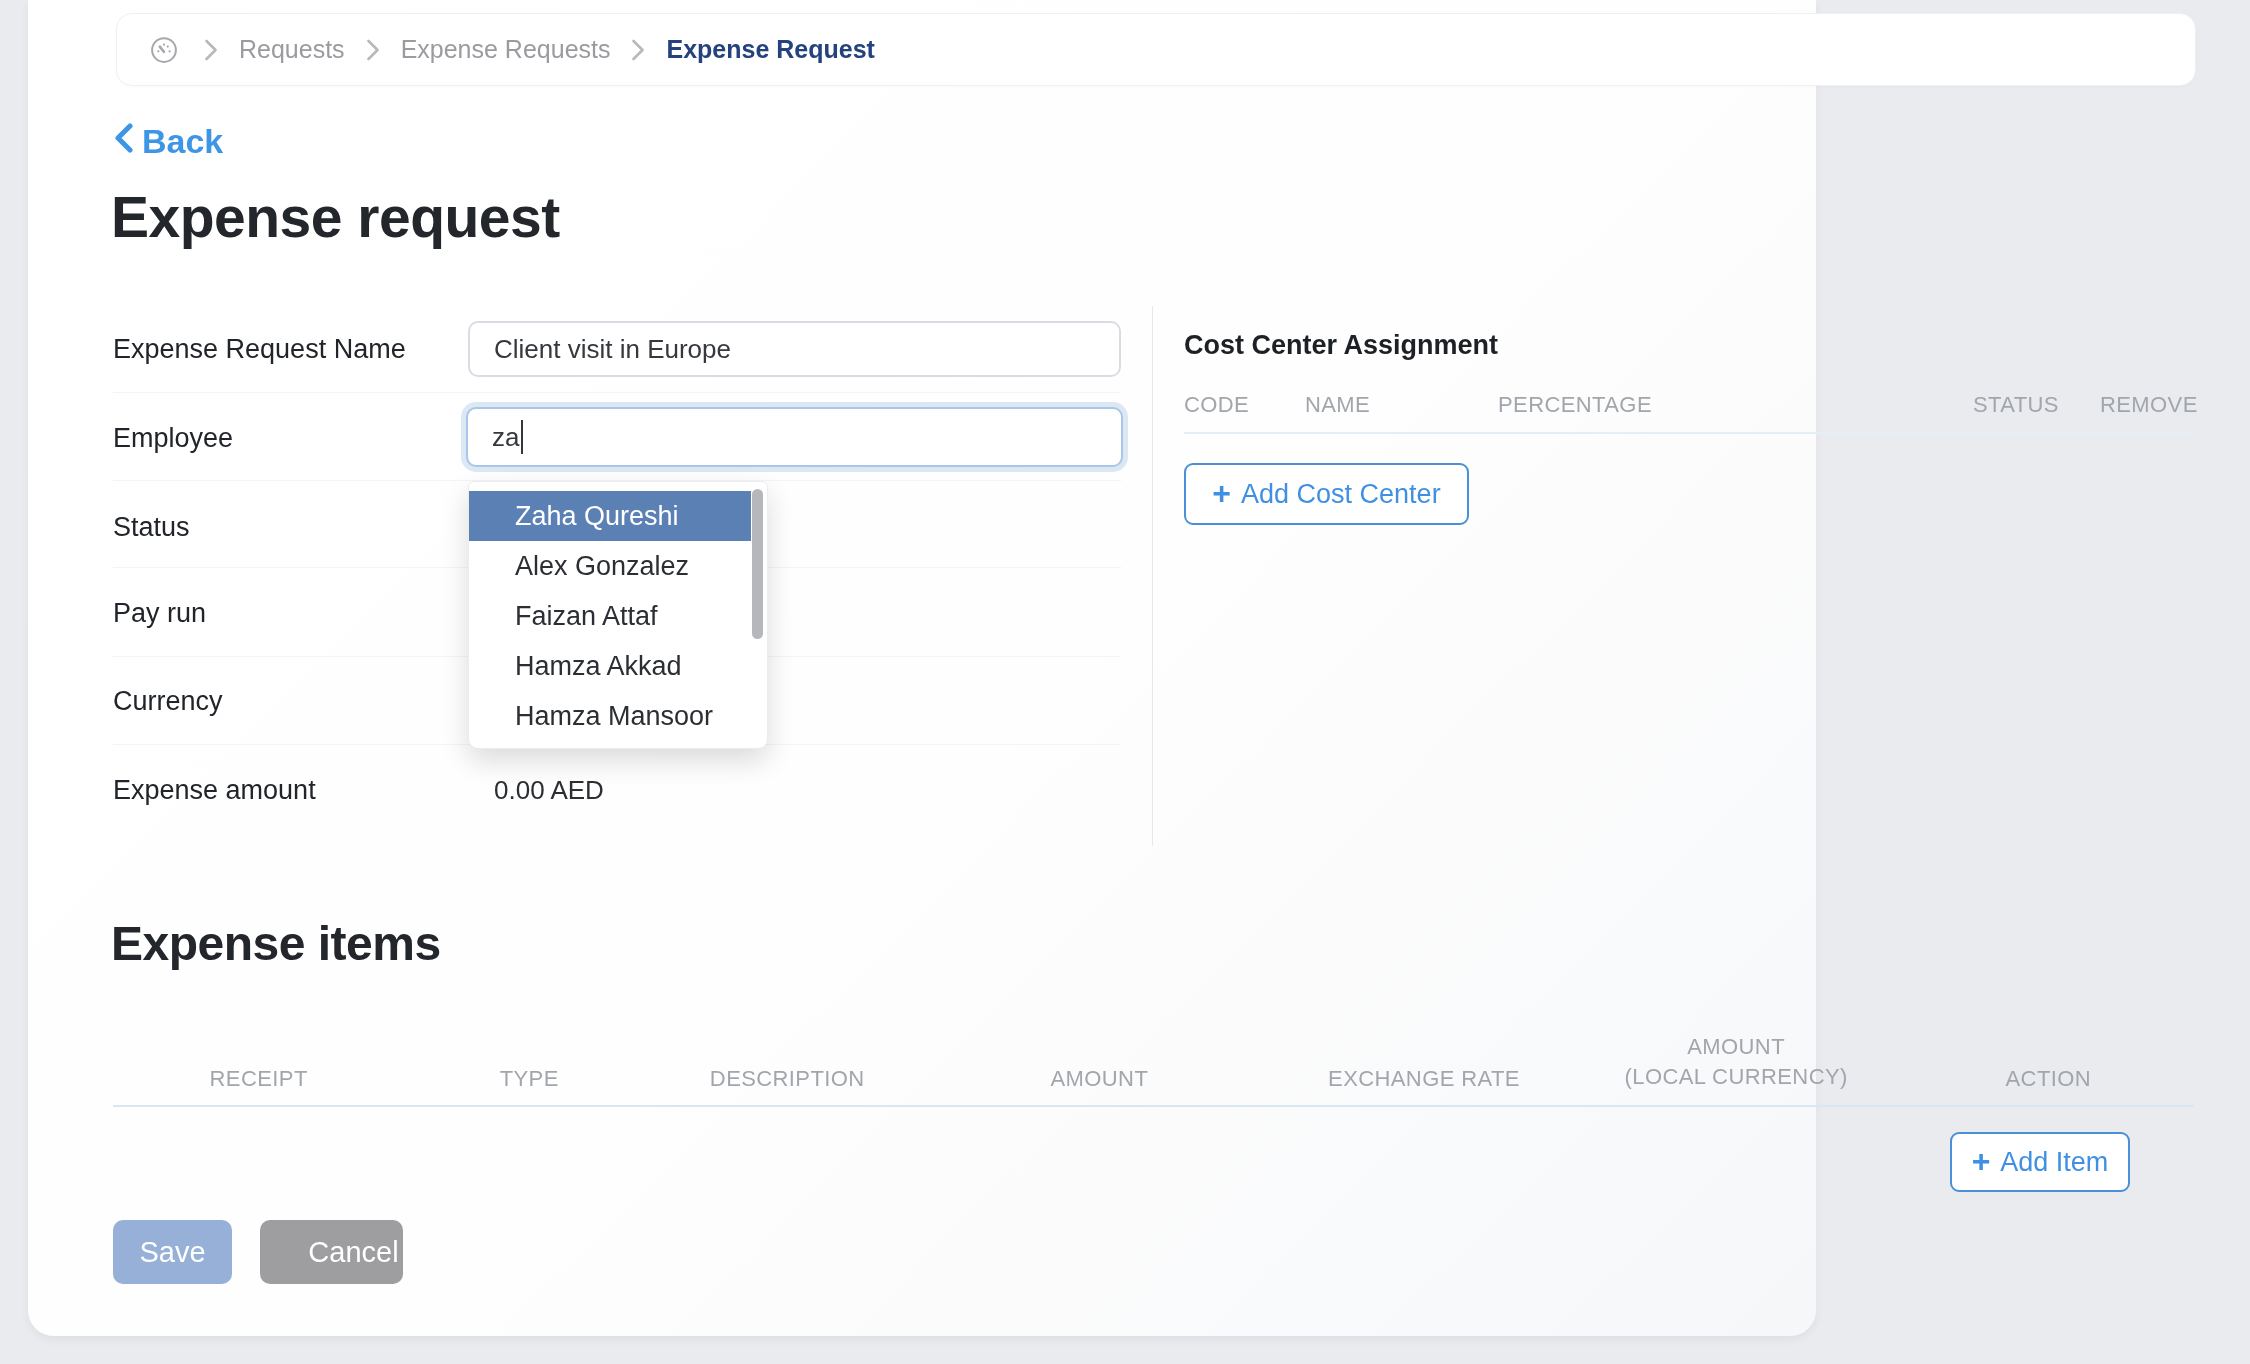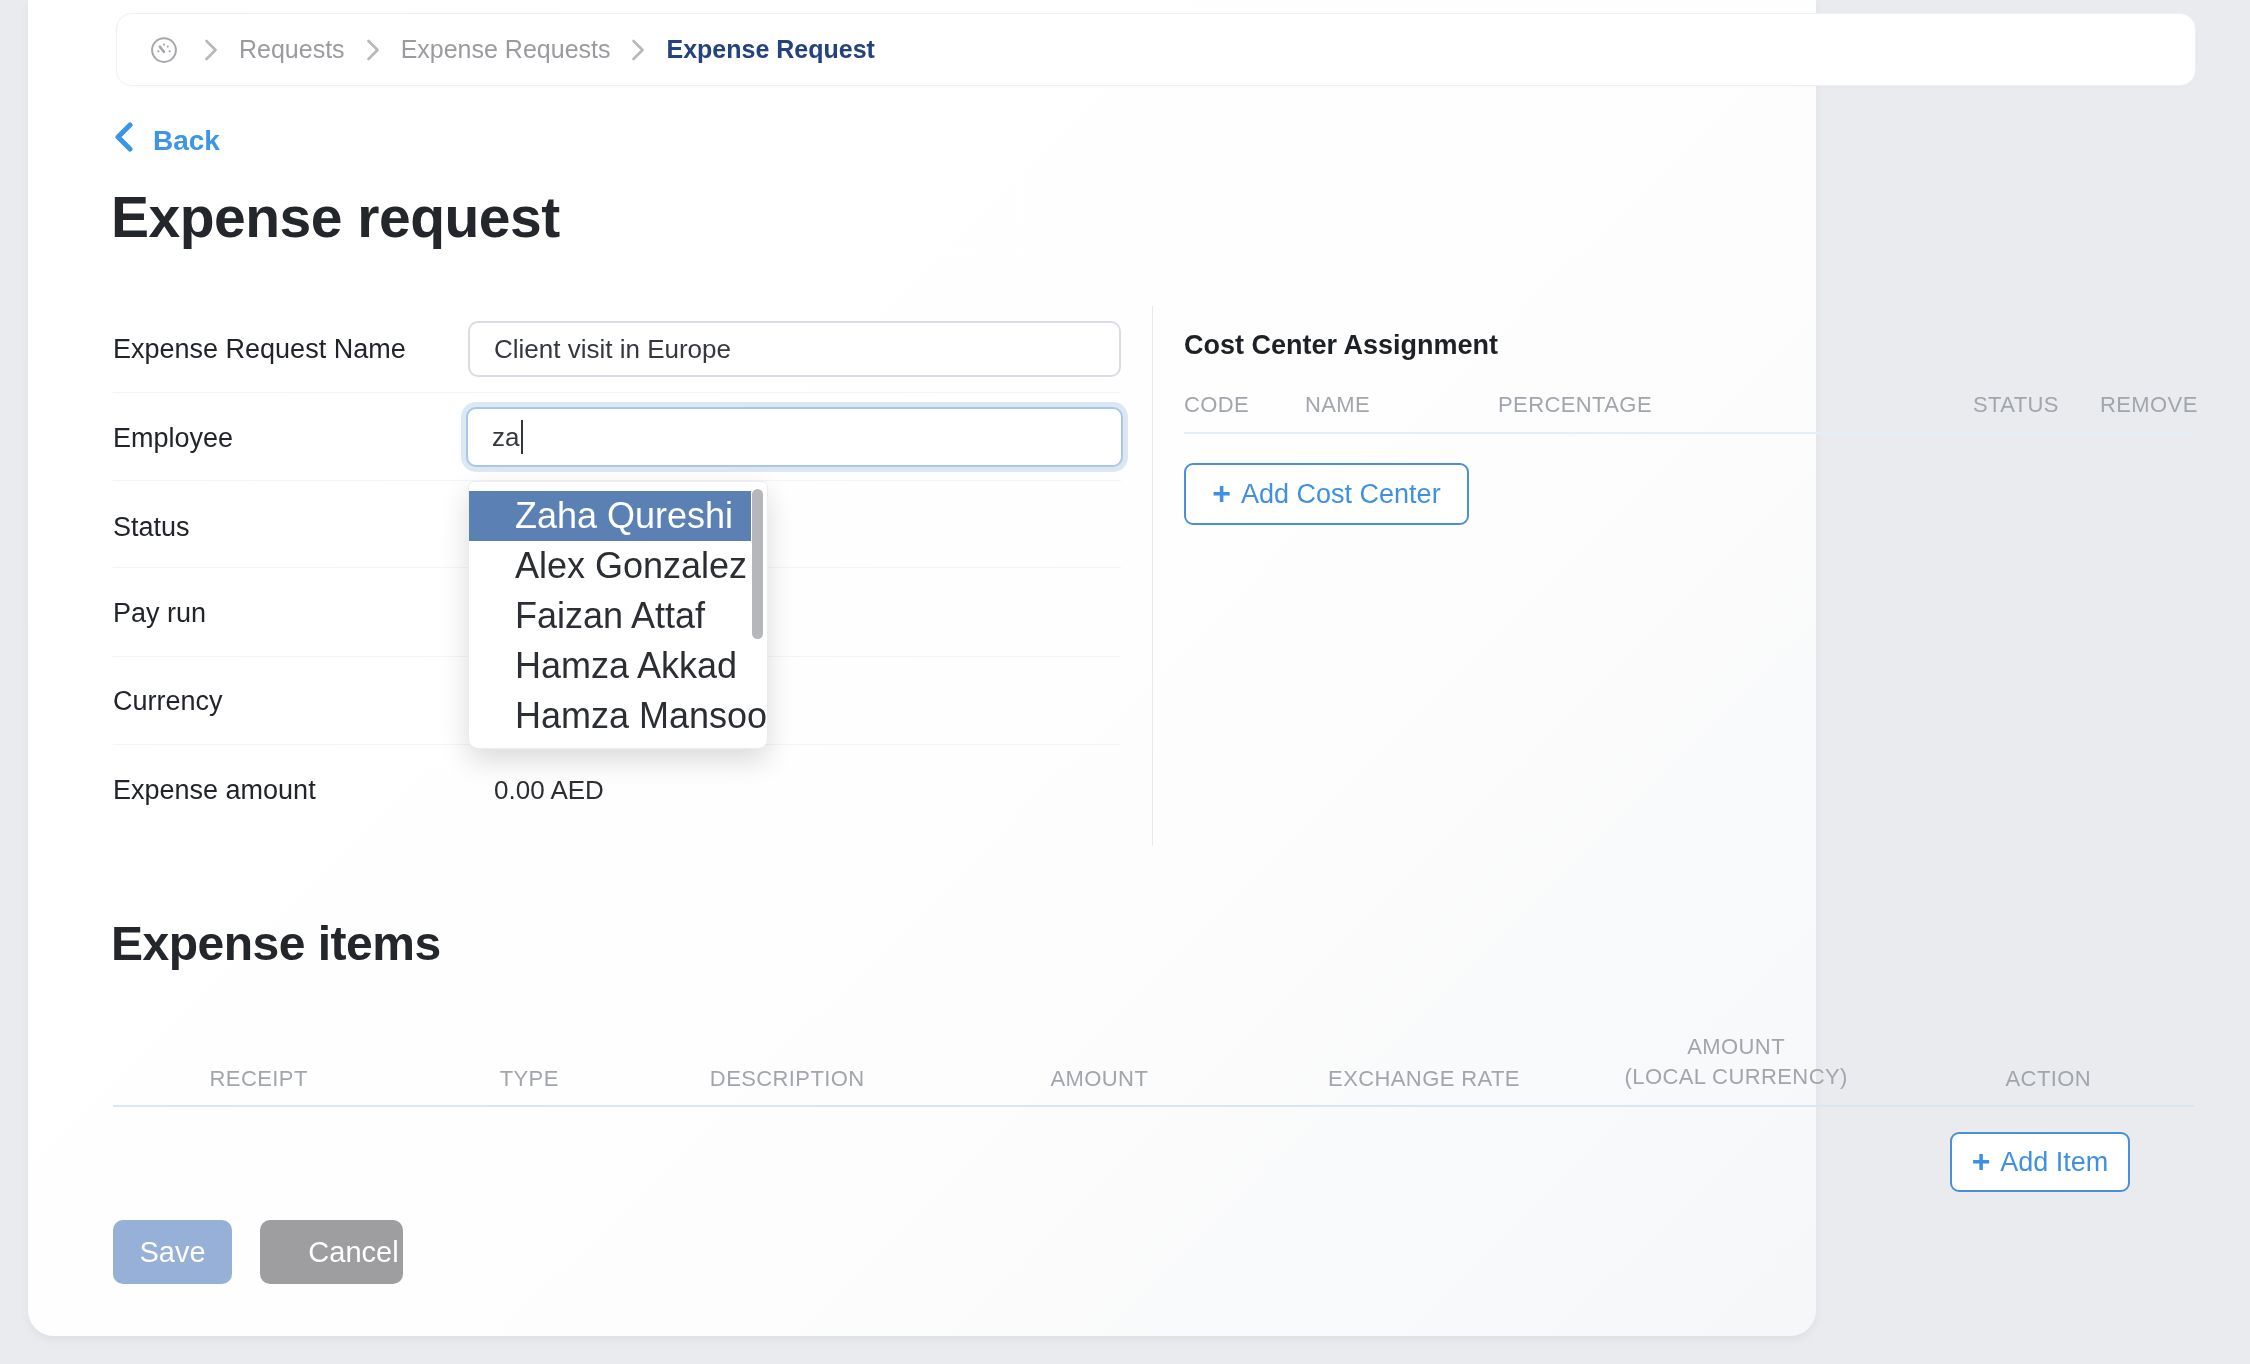--- a/index.html
+++ b/index.html
@@ -24,22 +24,22 @@
     display:flex; align-items:center; padding-left:32px;
     box-shadow:0 1px 3px rgba(0,0,0,0.025);
   }
   .breadcrumb-bar .crumb { font-size:25px; color:#9a9b9f; cursor:default; }
   .breadcrumb-bar .crumb.current { color:#24427e; font-weight:700; }
   .crumb-sep { margin:0 20px; display:flex; align-items:center; }
   .gauge-wrap { margin-right:4px; display:flex; align-items:center; }
   
   .back-link {
     position:absolute; left:86px; top:122px;
-    display:flex; align-items:center; gap:19px;
-    color:#3d95e5; font-size:28px; font-weight:600; cursor:pointer;
+    display:flex; align-items:center; gap:8px;
+    color:#3d95e5; font-size:34px; font-weight:600; cursor:pointer;
   }
   
   .page-title {
     position:absolute; left:83px; top:184px;
     font-size:57px; font-weight:700; letter-spacing:-0.5px; color:#23262b;
   }
   
   .hairline { position:absolute; left:85px; width:1008px; height:1px; background:#f3f4f6; }
   .form-label { position:absolute; left:85px; font-size:27px; font-weight:400; color:#212429; }
   .text-input {
@@ -58,21 +58,21 @@
   .static-value { position:absolute; left:466px; font-size:26px; color:#2b2e33; }
   
   .dropdown {
     position:absolute; left:440px; top:481px; width:300px; height:268px;
     background:#fff; border:1px solid #ececef; border-radius:6px 6px 10px 10px;
     box-shadow:0 12px 28px rgba(0,0,0,0.14);
     padding-top:9px; z-index:50; overflow:hidden;
   }
   .dropdown .opt {
     height:50px; line-height:50px; padding-left:46px; margin-right:16px;
-    font-size:36px; color:#2b2e33; cursor:pointer; white-space:nowrap;
+    font-size:27px; color:#2b2e33; cursor:pointer; white-space:nowrap;
   }
   .dropdown .opt.highlighted { background:#5b80b4; color:#ffffff; }
   .dd-scrollbar {
     position:absolute; right:4px; top:7px; width:11px; height:150px;
     background:#b6b7bb; border-radius:6px; cursor:pointer;
   }
   
   .v-divider { position:absolute; left:1124px; top:306px; width:1px; height:540px; background:#e7e8eb; }
   
   .cc-title { position:absolute; left:1156px; top:330px; font-size:27px; font-weight:700; color:#1d2025; }

